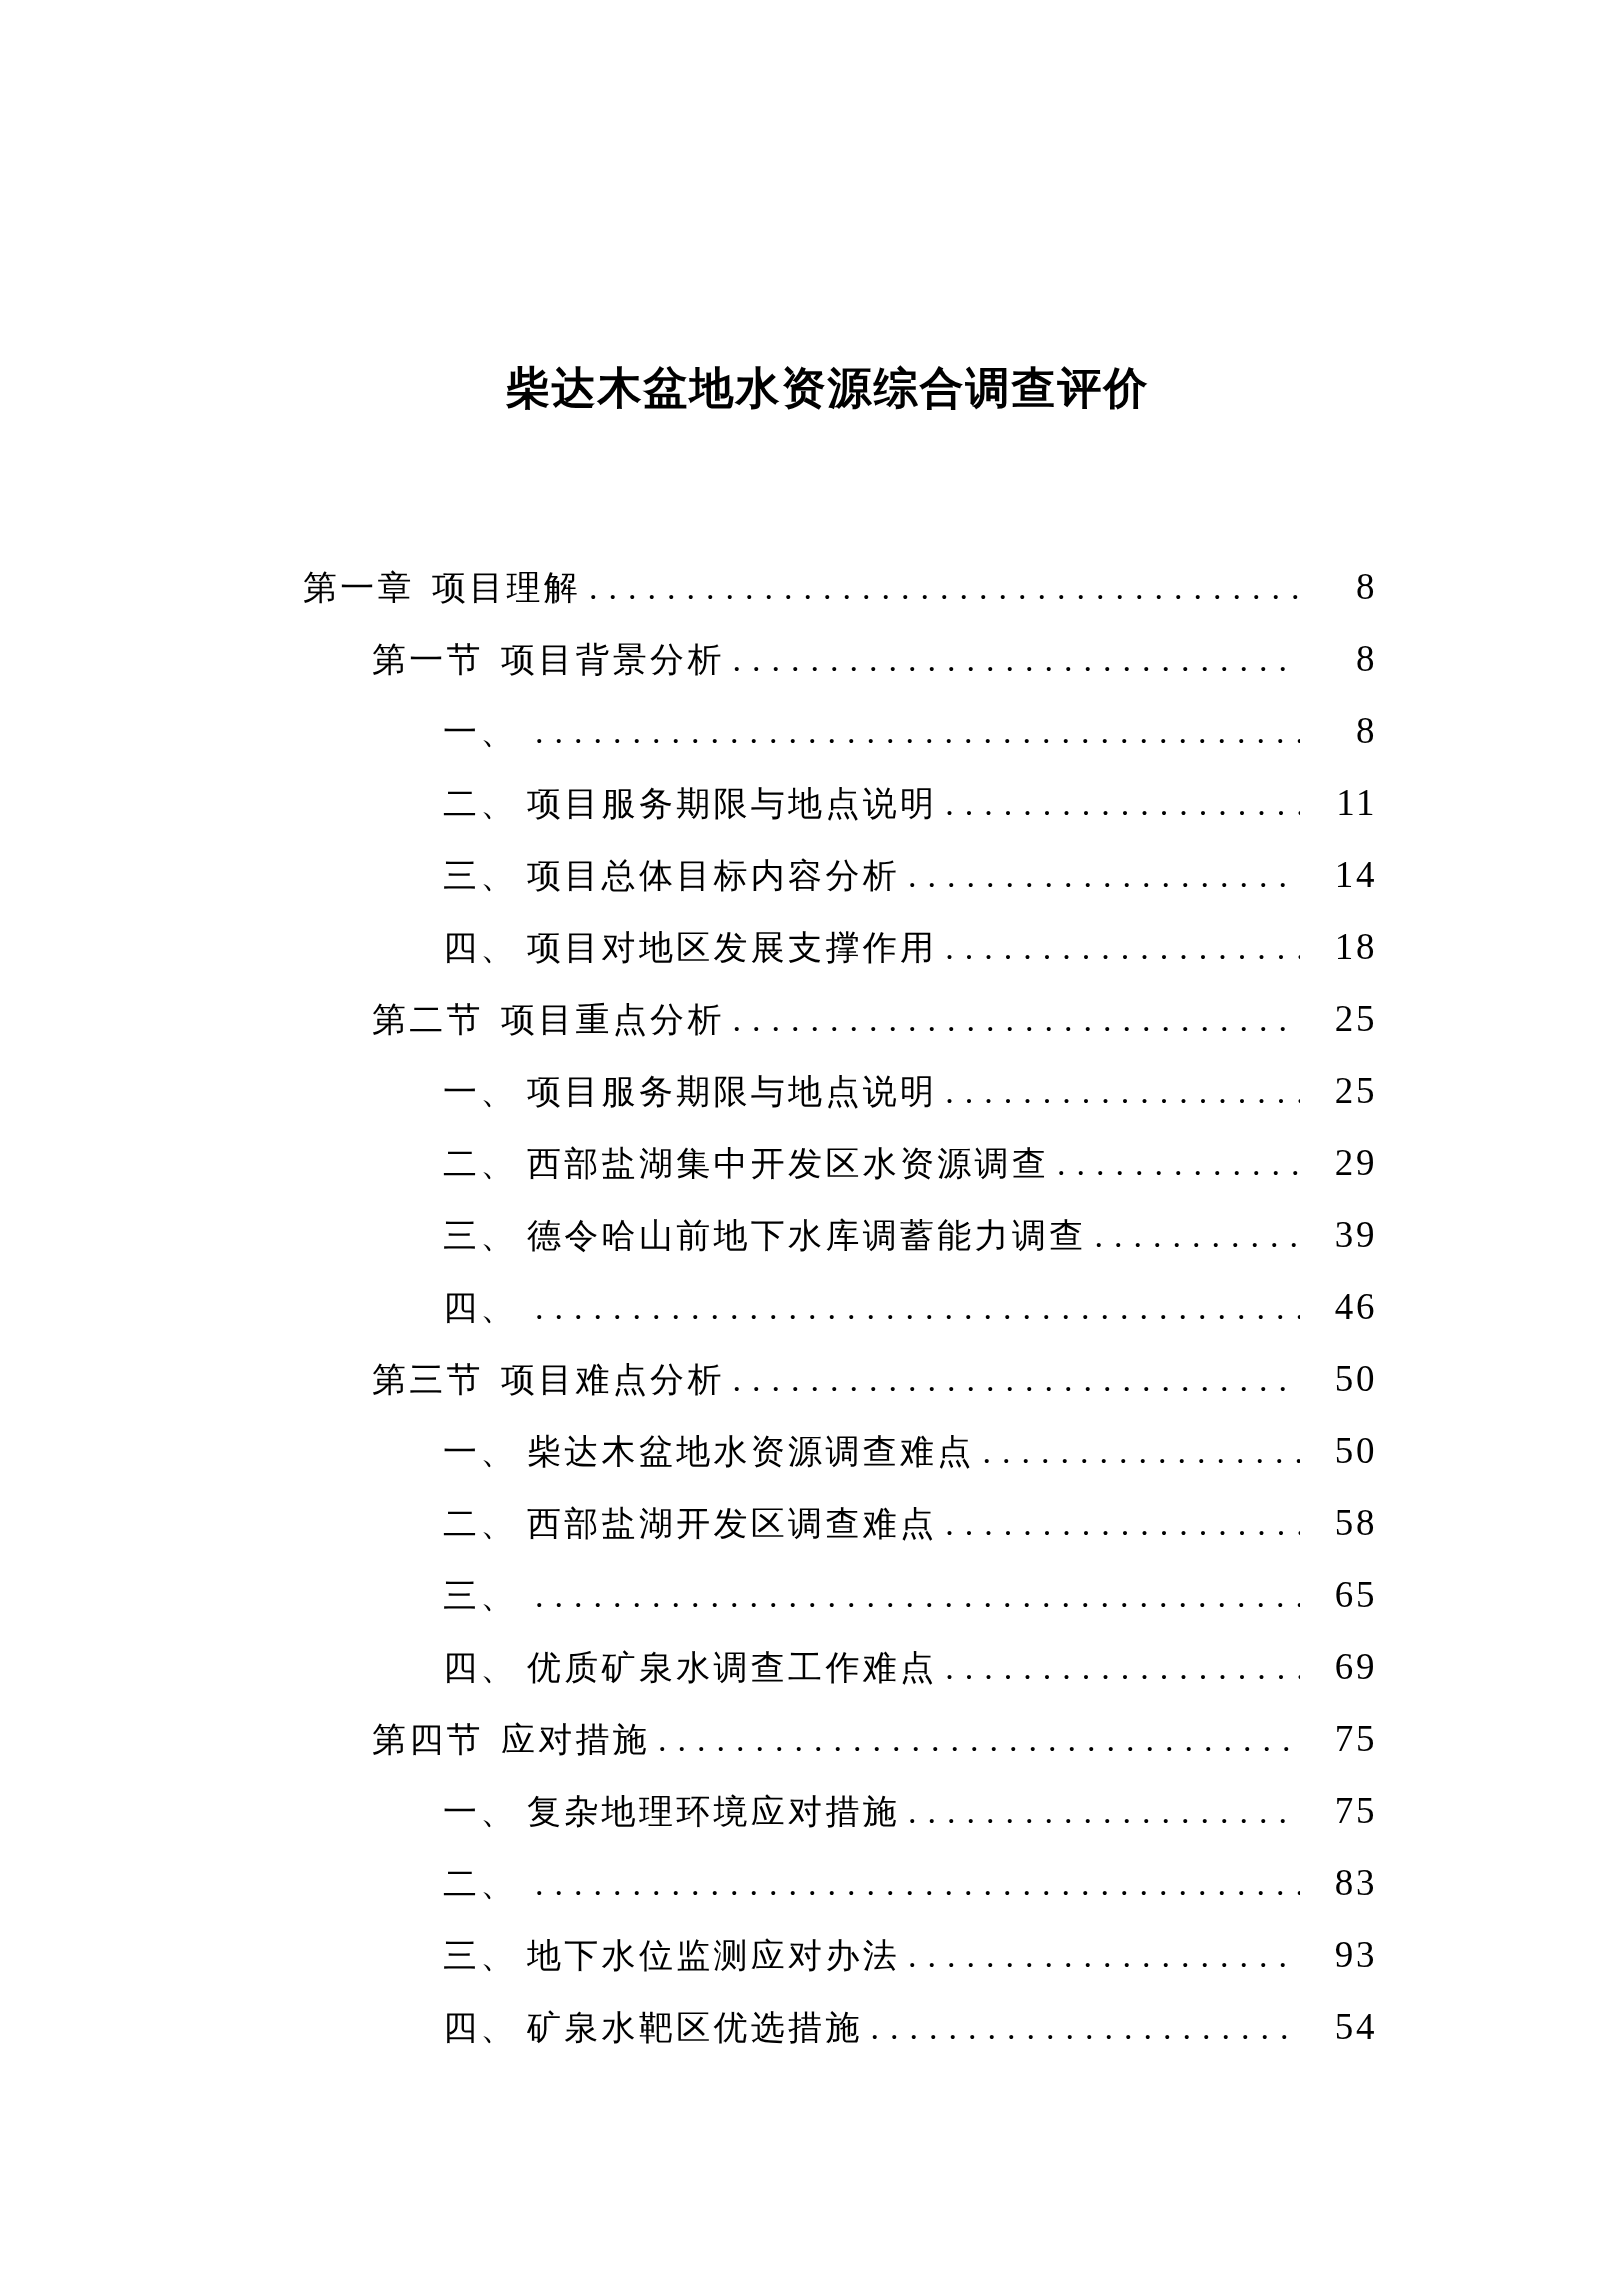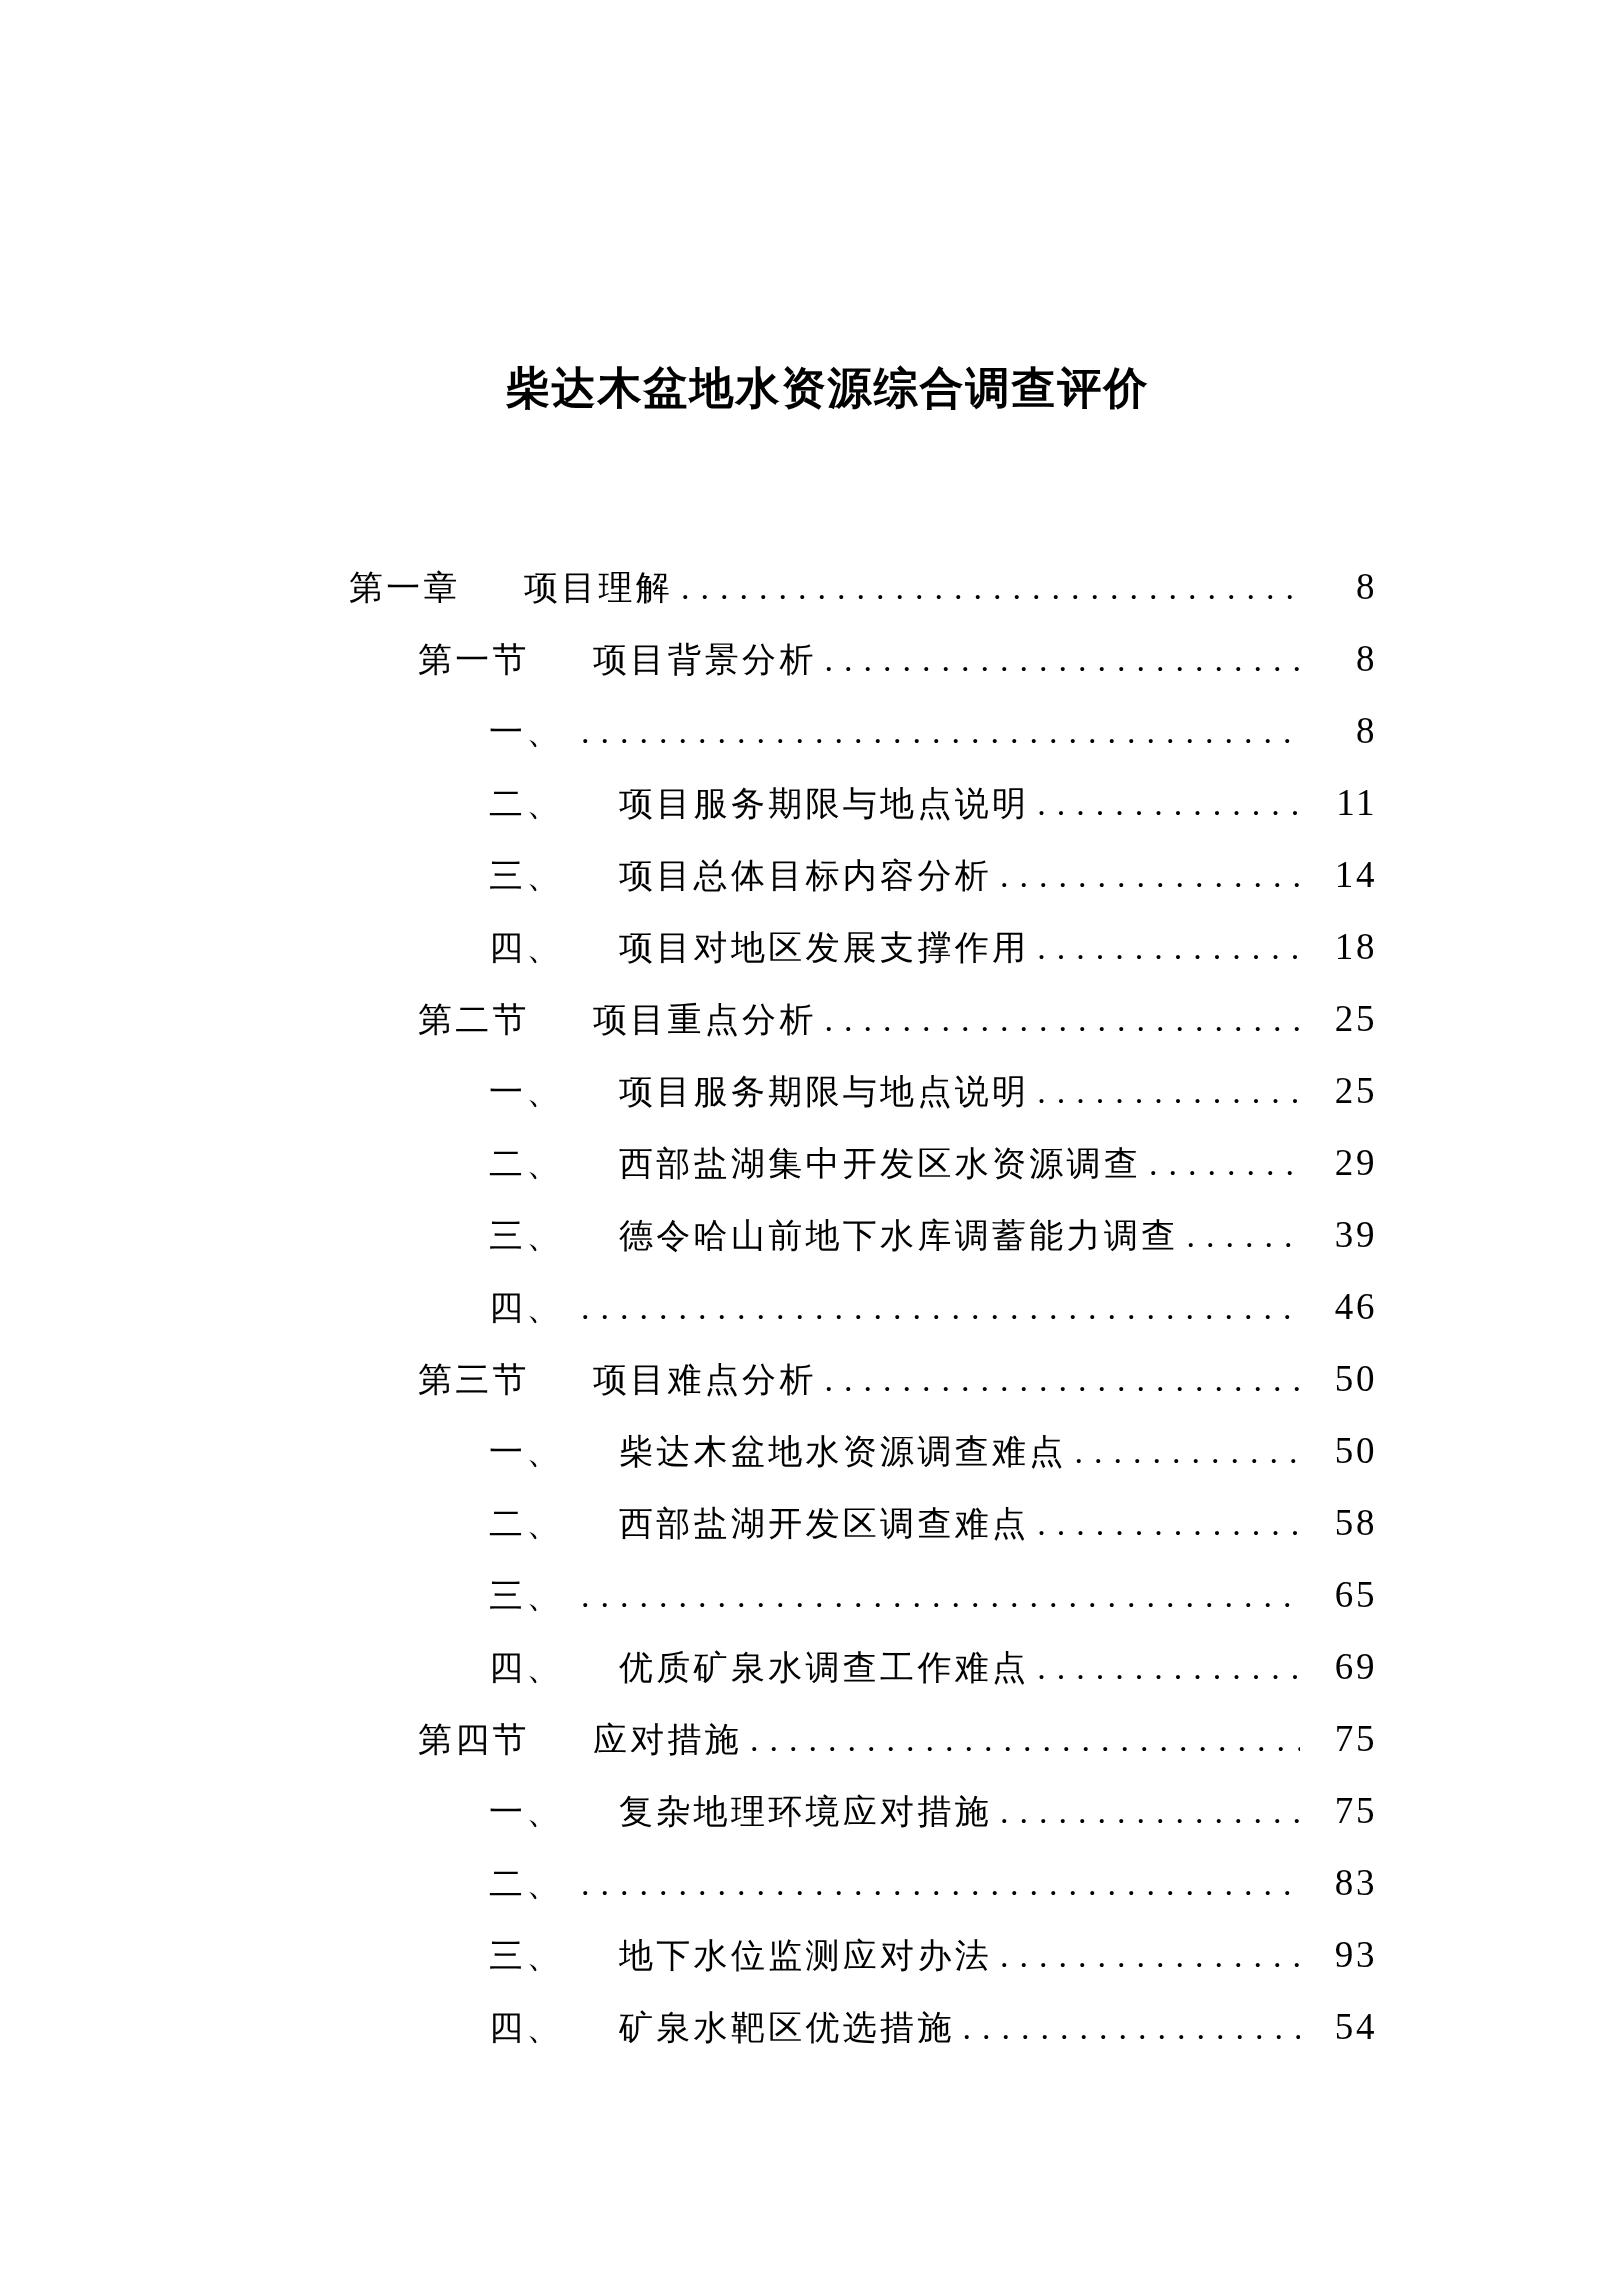--- a/index.html
+++ b/index.html
@@ -40,21 +40,20 @@
     align-items: baseline;
     height: 72px;
     line-height: 72px;
     font-size: 34px;
     white-space: nowrap;
   }
   .toc-row .num,
   .toc-row .label {
     flex: 0 0 auto;
     letter-spacing: 3.3px;
-    margin-left: 46px;
   }
   .lvl-chapter { padding-left: 0; }
   .lvl-section { padding-left: 69px; justify-content: flex-end; }
   .lvl-item    { padding-left: 140px; }
   .lvl-chapter .num,
   .lvl-section .num { margin-right: 17px; }
   .lvl-item .num {
     display: inline-block;
     width: 84px;
   }

